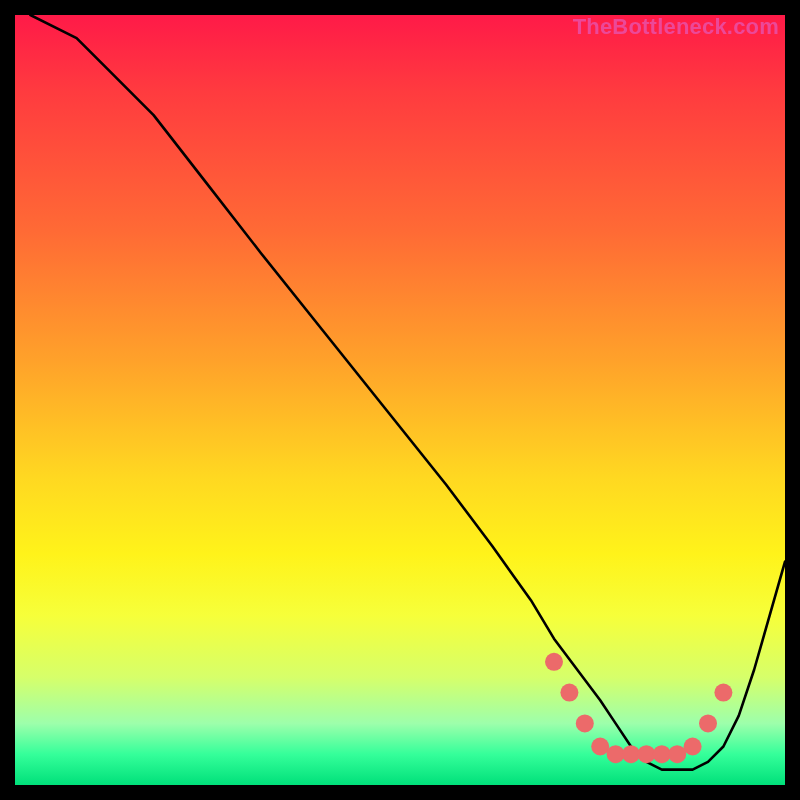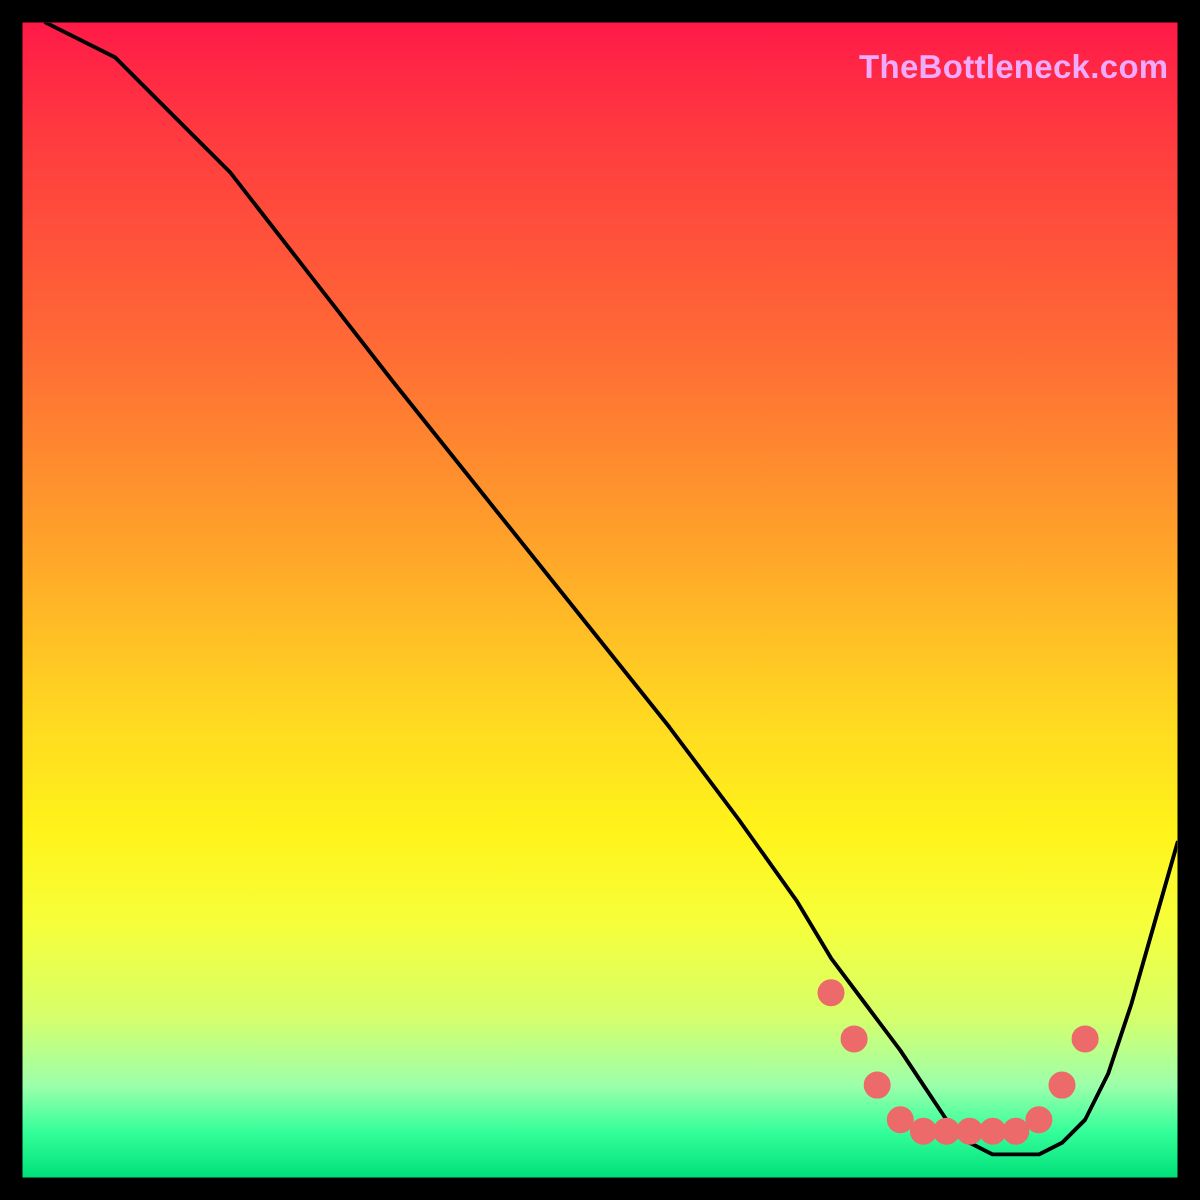--- a/index.html
+++ b/index.html
@@ -29,24 +29,24 @@
       #ffd821 60%,
       #fff31a 70%,
       #f6ff3a 78%,
       #d6ff6a 86%,
       #9dffab 92%,
       #35ff9a 96%,
       #00e07a 100%);
   }
   .watermark {
     position: absolute;
-    top: 18px;
+    top: 0;
     right: 6px;
     font: 600 22px/1.1 Arial, Helvetica, sans-serif;
-    color: #f0abfc;
+    color: #ec4899;
     letter-spacing: 0.2px;
     user-select: none;
   }
   svg.curve {
     position: absolute;
     inset: 0;
   }
 </style>
 </head>
 <body>

